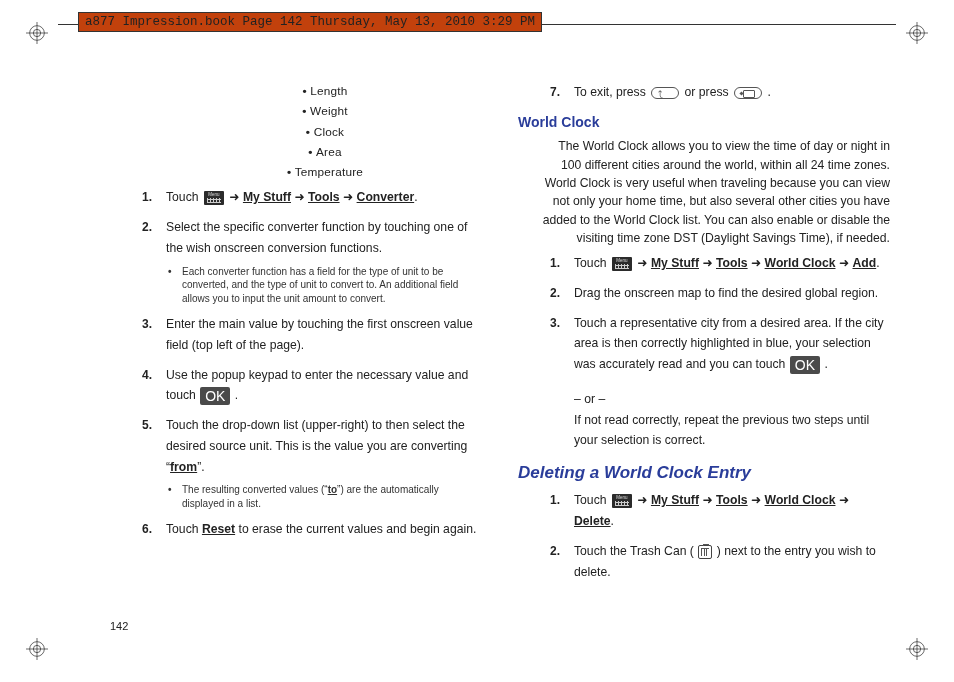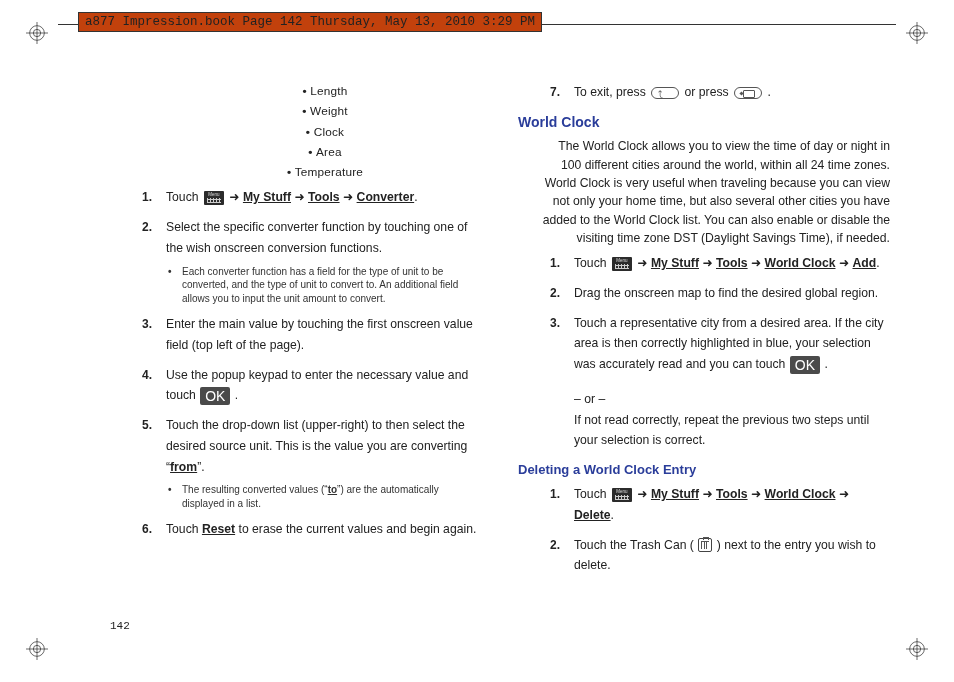--- a/index.html
+++ b/index.html
@@ -96,37 +96,37 @@
   }
   .pill.end::after{
     content:""; position:absolute; left:8px; top:2px; width:10px; height:6px;
     border:1px solid #555; border-radius:1px;
   }
   .pill.end::before{
     content:""; position:absolute; left:5px; top:4px; width:3px; height:3px;
     background:#555; transform:rotate(45deg);
   }
   .h-blue { color:#2a3d9a; font-weight:700; font-size:14px; margin:6px 0 4px 0; }
-  .h-blue.ital { font-size:13px; color:#2a3d9a; }
+  .h-blue.ital { font-style: italic; font-size:17px; color:#2a3d9a; }
   .para { margin-left:18px; margin-bottom:6px; line-height:1.5;text-align:right; }
   .trash {
     display:inline-block; width:14px; height:14px;
     border:1px solid #444; border-radius:2px; vertical-align:middle;
     position:relative; margin:0 1px;
   }
   .trash::before{
     content:""; position:absolute; top:2px; left:2px; right:2px; bottom:2px;
     background:repeating-linear-gradient(90deg,#555 0 1px, transparent 1px 2.5px);
     border-top:1px solid #555;
   }
   .trash::after{
     content:""; position:absolute; top:-2px; left:4px; width:4px; height:1.5px;
     border:1px solid #555; border-bottom:none;
   }
-  .pgnum { position:absolute; left:110px; bottom:50px; font-size:11px;font-family:Liberation Mono, monospace; }
+  .pgnum { position:absolute; left:110px; bottom:50px; font-size:11px; }
 </style>
 </head>
 <body>
 
 <div class="corner tl"><svg viewBox="0 0 24 24">
       <circle cx="12" cy="12" r="8" fill="none" stroke="#333" stroke-width="0.8"></circle>
       <circle cx="12" cy="12" r="4" fill="none" stroke="#333" stroke-width="0.8"></circle>
       <line x1="0" y1="12" x2="24" y2="12" stroke="#333" stroke-width="0.8"></line>
       <line x1="12" y1="0" x2="12" y2="24" stroke="#333" stroke-width="0.8"></line>
     </svg></div>

